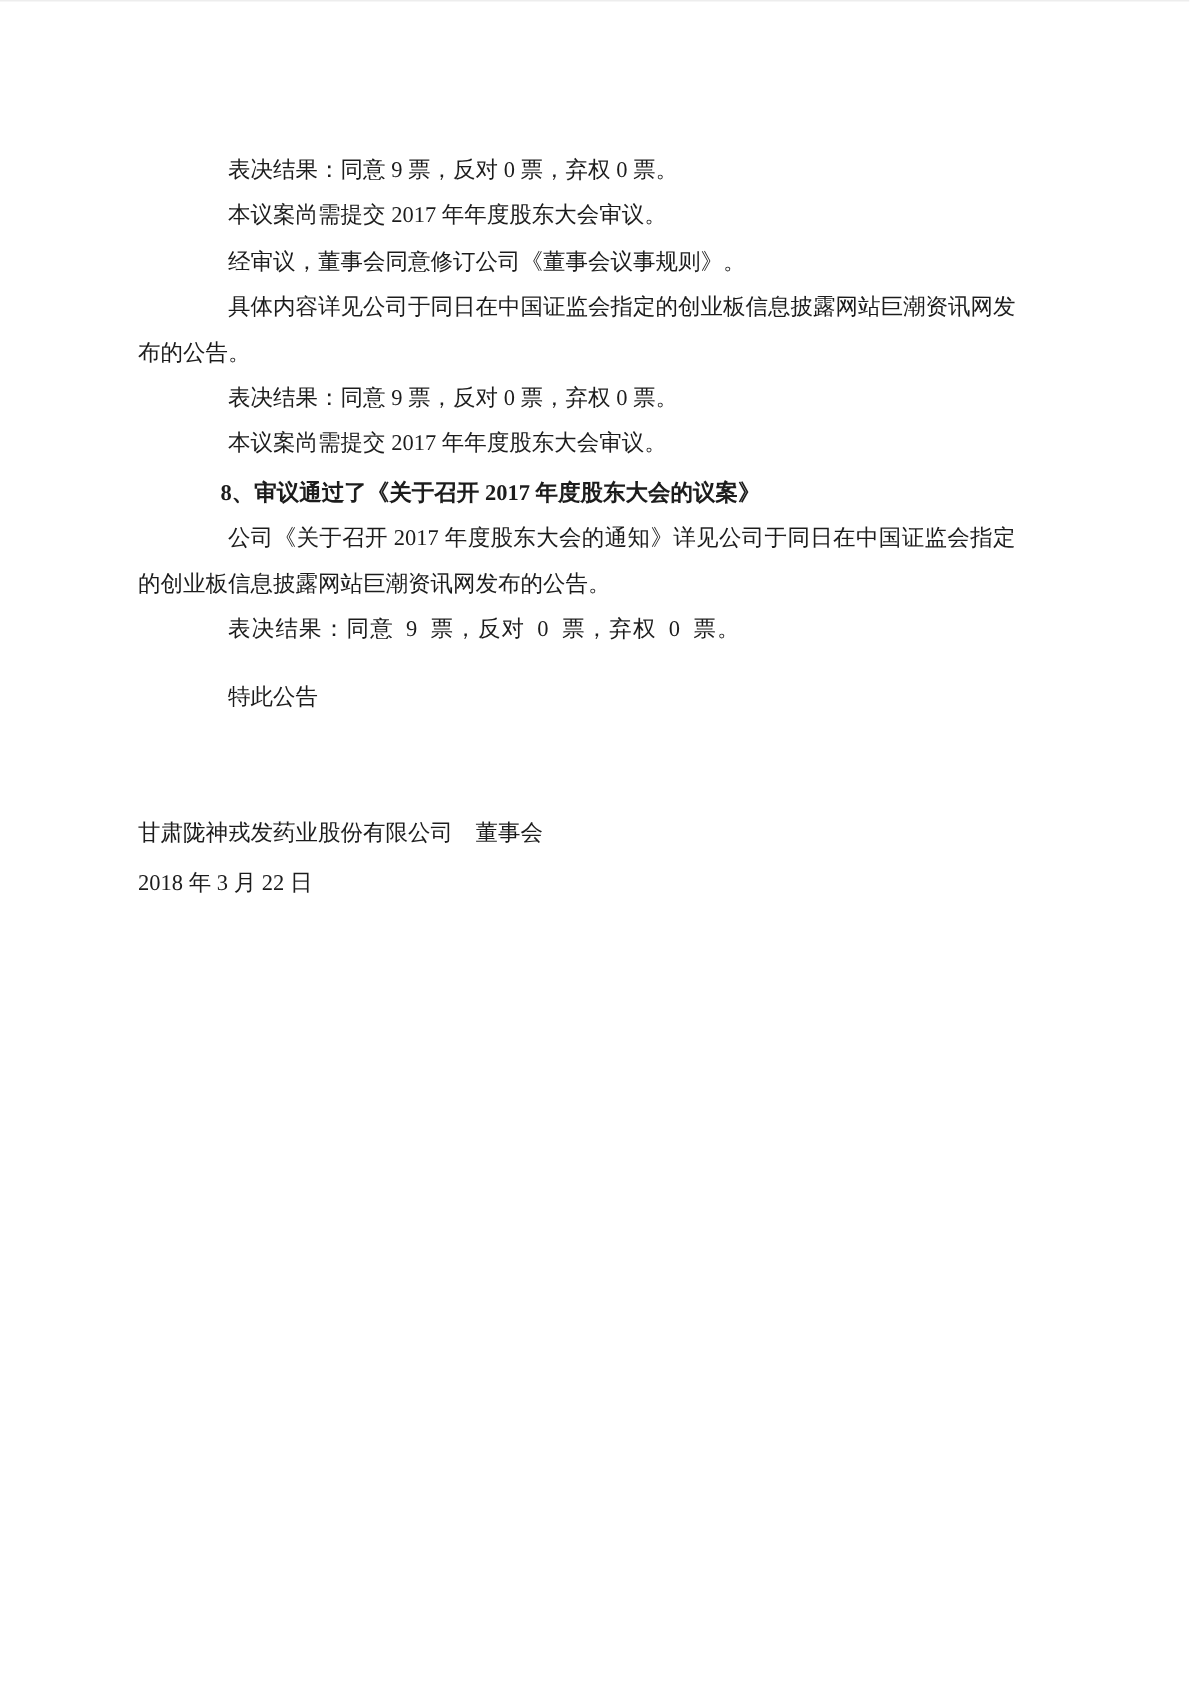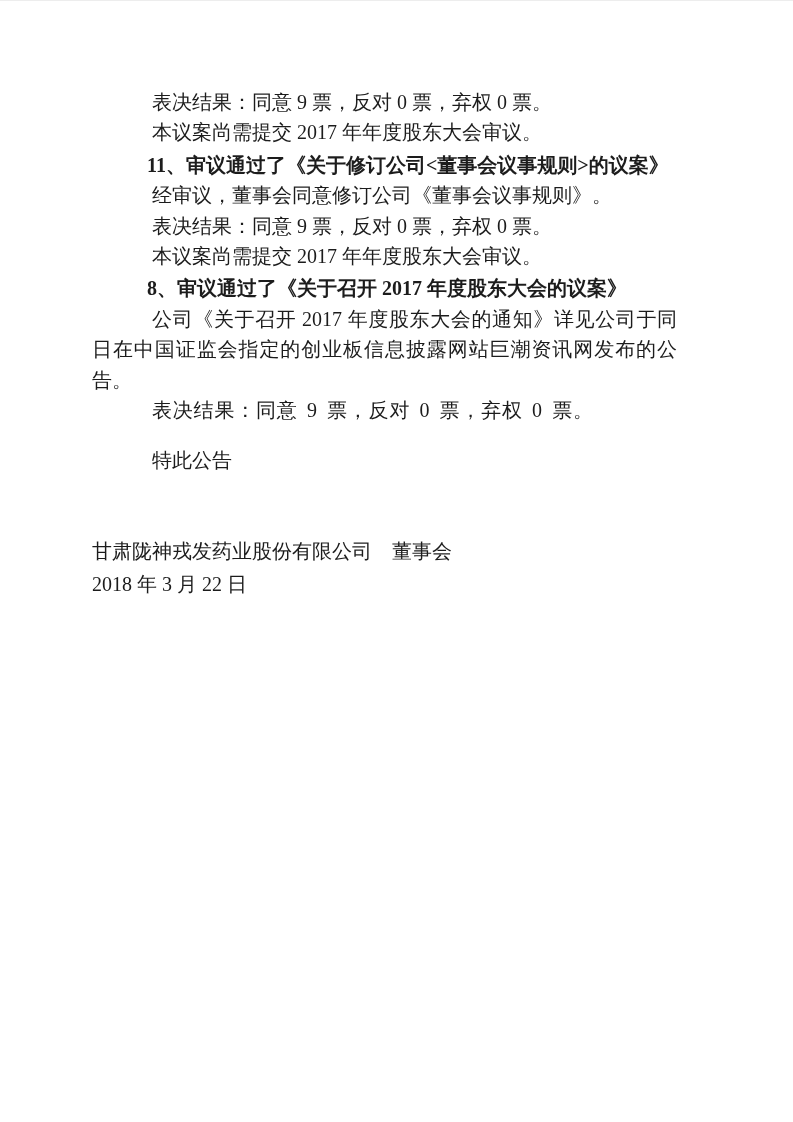--- a/index.html
+++ b/index.html
@@ -13,23 +13,23 @@
     height: 1122px;
     background: #ffffff;
     overflow: hidden;
     border-top: 1px solid #ededed;
     font-family: "Liberation Serif", "DejaVu Serif", serif;
     color: #1c1c1c;
   }
   .content {
     position: absolute;
     left: 92px;
-    top: 86px;
+    top: 98px;
     width: 585px;
-    font-size: 20px;
+    font-size: 15px;
     line-height: 30.4px;
     text-align: justify;
   }
   .para {
     margin: 0;
     text-indent: 60px;
   }
   .heading {
     margin: 2px 0 0 0;
     text-indent: 55px;
@@ -56,24 +56,24 @@
 </head>
 <body>
 
 <div class="page">
   <div class="content">
 
     <p class="para">表决结果：同意 9 票，反对 0 票，弃权 0 票。</p>
 
     <p class="para">本议案尚需提交 2017 年年度股东大会审议。</p>
 
-    <p class="heading">11、审议通过了《关于修订公司&lt;董事会议事规则&gt;的议案》</p>
 
     <p class="para">经审议，董事会同意修订公司《董事会议事规则》。</p>
 
+    <p class="para">具体内容详见公司于同日在中国证监会指定的创业板信息披露网站巨潮资讯网发布的公告。</p>
 
     <p class="para">表决结果：同意 9 票，反对 0 票，弃权 0 票。</p>
 
     <p class="para">本议案尚需提交 2017 年年度股东大会审议。</p>
 
     <p class="heading">8、审议通过了《关于召开 2017 年度股东大会的议案》</p>
 
 
     <p class="para">公司《关于召开 2017 年度股东大会的通知》详见公司于同日在中国证监会指定的创业板信息披露网站巨潮资讯网发布的公告。</p>
 

